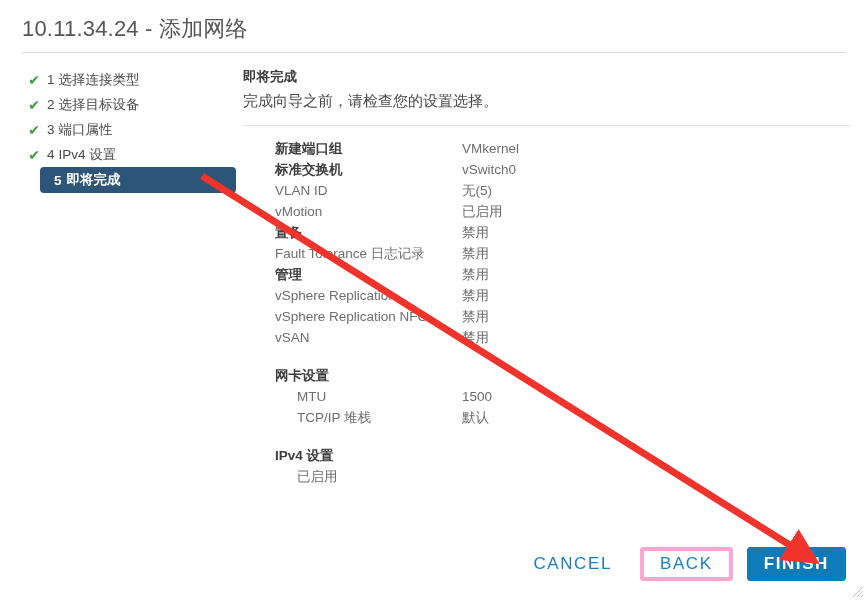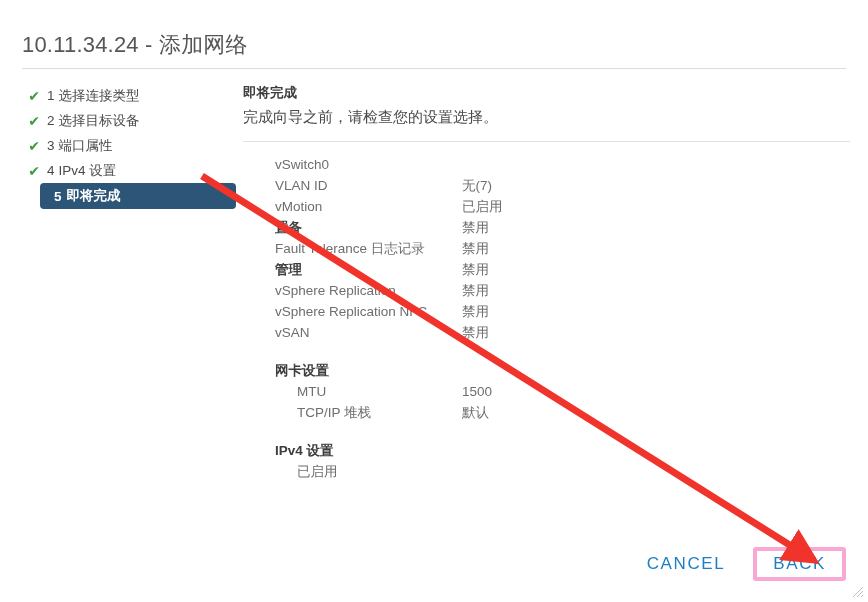--- a/index.html
+++ b/index.html
@@ -18,21 +18,21 @@
 
   
   .dialog {
     position: absolute;
     inset: 0;
     background: #ffffff;
   }
 
   
   .title-bar {
-    padding: 30px 22px 0 22px;
+    padding: 14px 22px 0 22px;
   }
   .dialog-title {
     font-size: 22px;
     font-weight: 400;
     color: #565656;
     letter-spacing: 0.2px;
     line-height: 30px;
     white-space: nowrap;
   }
   .title-rule {
@@ -263,25 +263,30 @@
       </div>
     </div>
 
     <div class="content">
       <div class="content-heading">即将完成</div>
       <div class="content-sub">完成向导之前，请检查您的设置选择。</div>
       <div class="content-rule"></div>
 
       <div class="summary">
         <div class="sum-row">
+          <span class="sum-label cjk-strong">新建端口组</span>
+          <span class="sum-value">VMkernel</span>
+        </div>
+        <div class="sum-row">
+          <span class="sum-label cjk-strong">标准交换机</span>
           <span class="sum-value">vSwitch0</span>
         </div>
         <div class="sum-row">
           <span class="sum-label">VLAN ID</span>
-          <span class="sum-value">无(7)</span>
+          <span class="sum-value">无(5)</span>
         </div>
         <div class="sum-row">
           <span class="sum-label">vMotion</span>
           <span class="sum-value">已启用</span>
         </div>
         <div class="sum-row">
           <span class="sum-label cjk-strong">置备</span>
           <span class="sum-value">禁用</span>
         </div>
         <div class="sum-row">
@@ -323,20 +328,21 @@
             <span class="sum-value">已启用</span>
           </div>
         </div>
       </div>
     </div>
   </div>
 
   <div class="footer">
     <button class="btn btn-link">CANCEL</button>
     <button class="btn btn-outline">BACK</button>
+    <button class="btn btn-primary">FINISH</button>
   </div>
 
   <svg class="resize-handle" viewBox="0 0 12 12">
     <g stroke="#8a8a8a" stroke-width="1">
       <line x1="11" y1="1" x2="1" y2="11"></line>
       <line x1="11" y1="5" x2="5" y2="11"></line>
       <line x1="11" y1="9" x2="9" y2="11"></line>
     </g>
   </svg>
 

